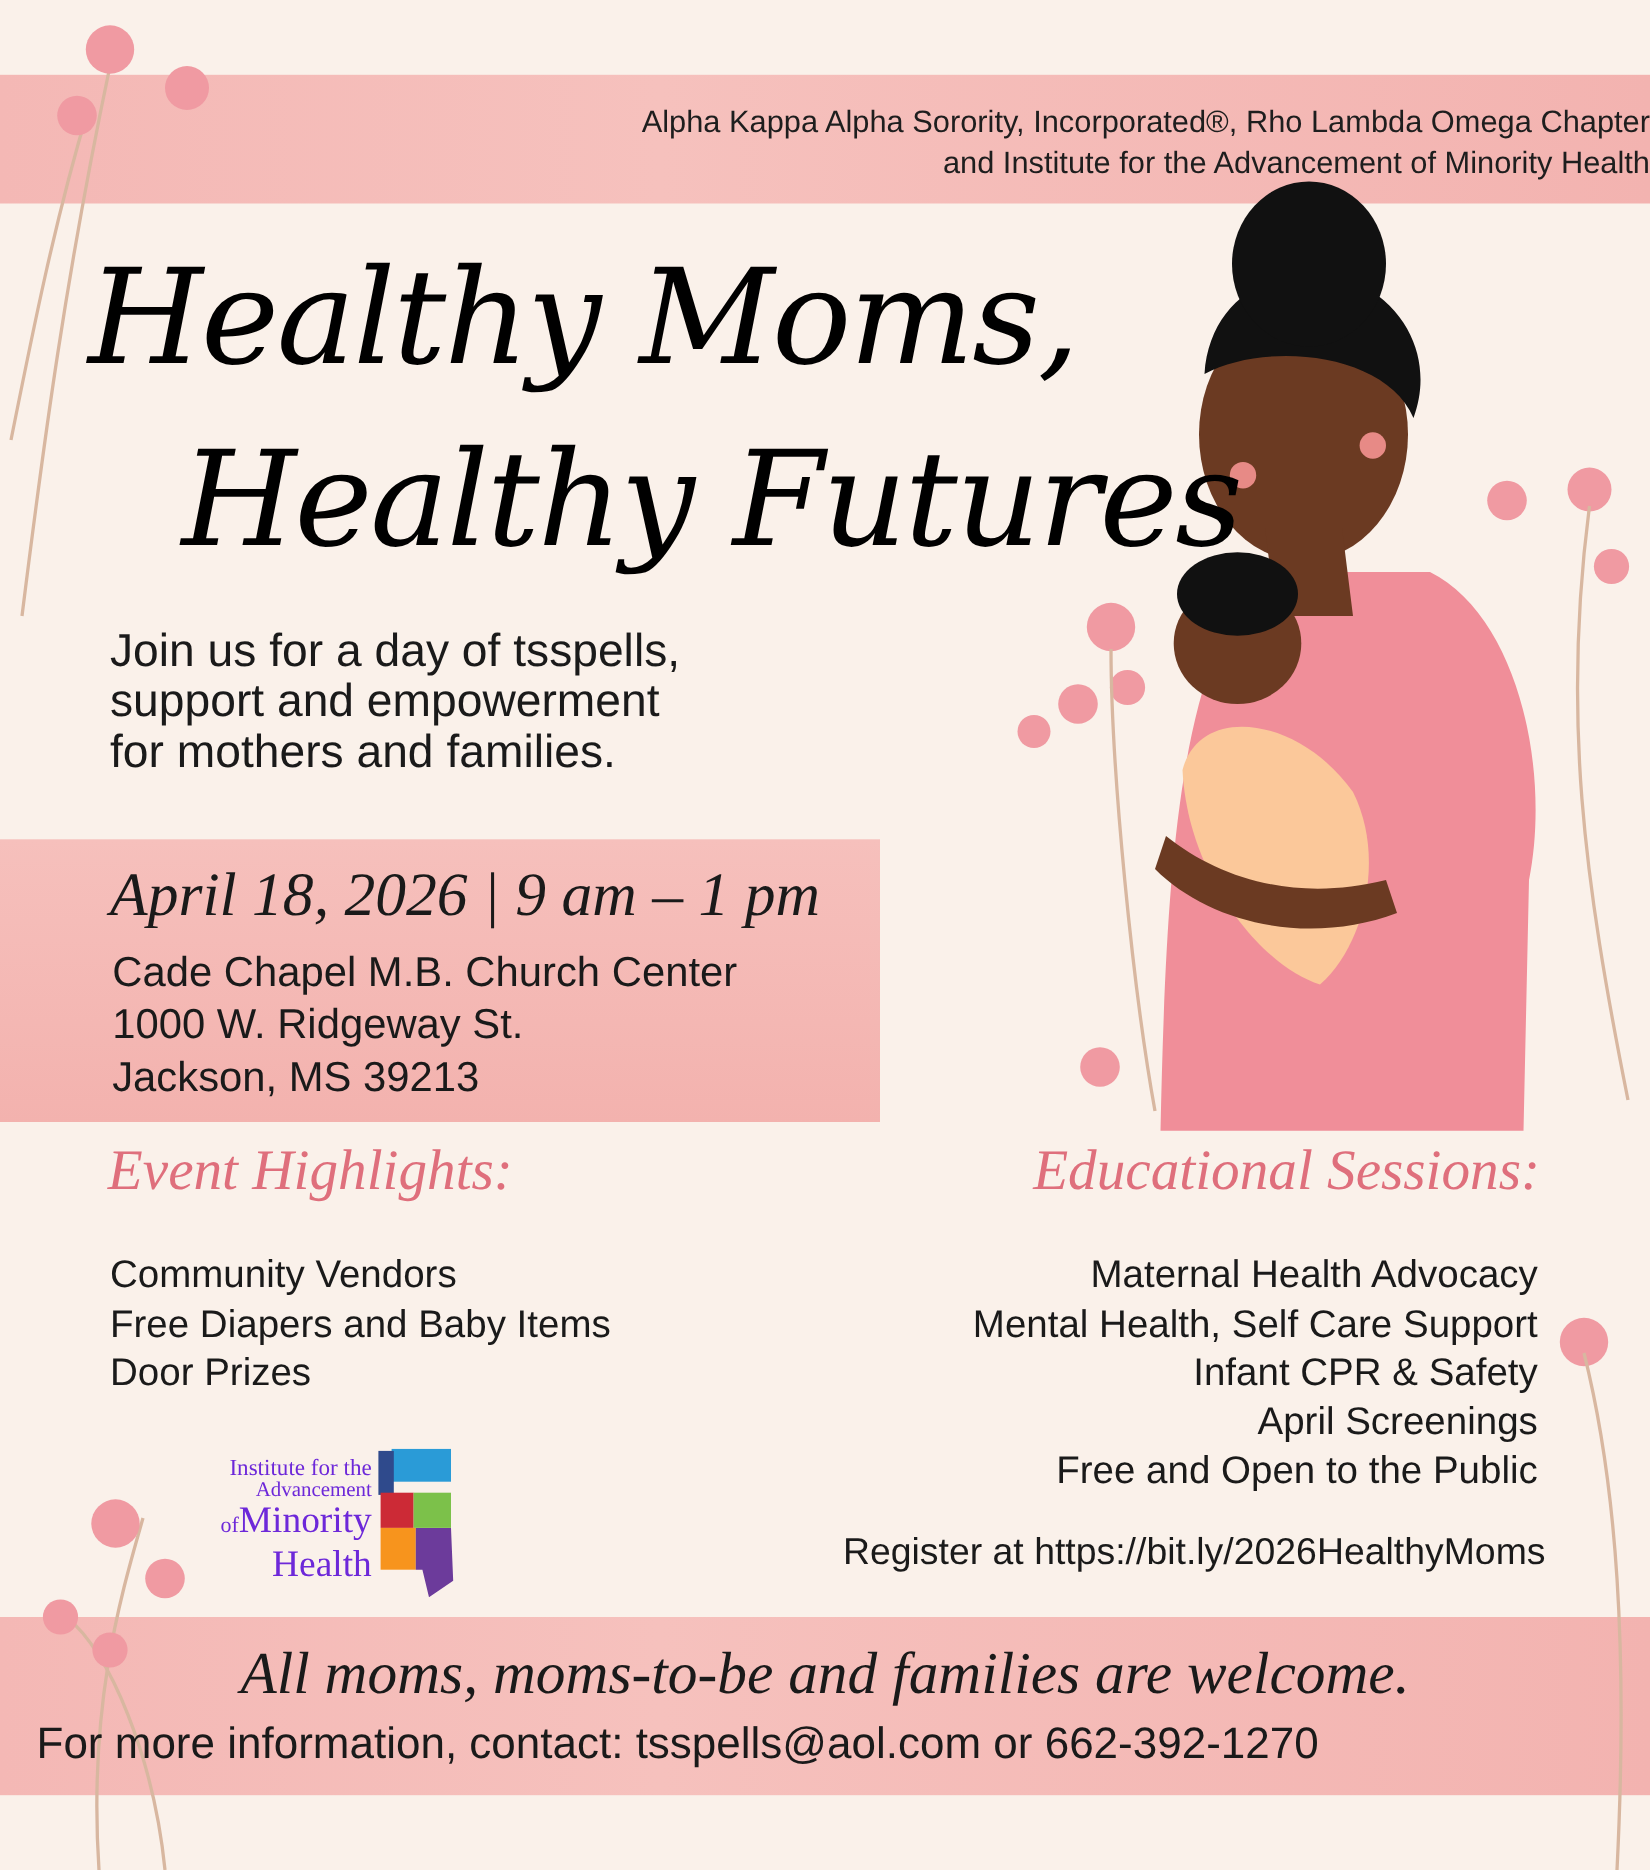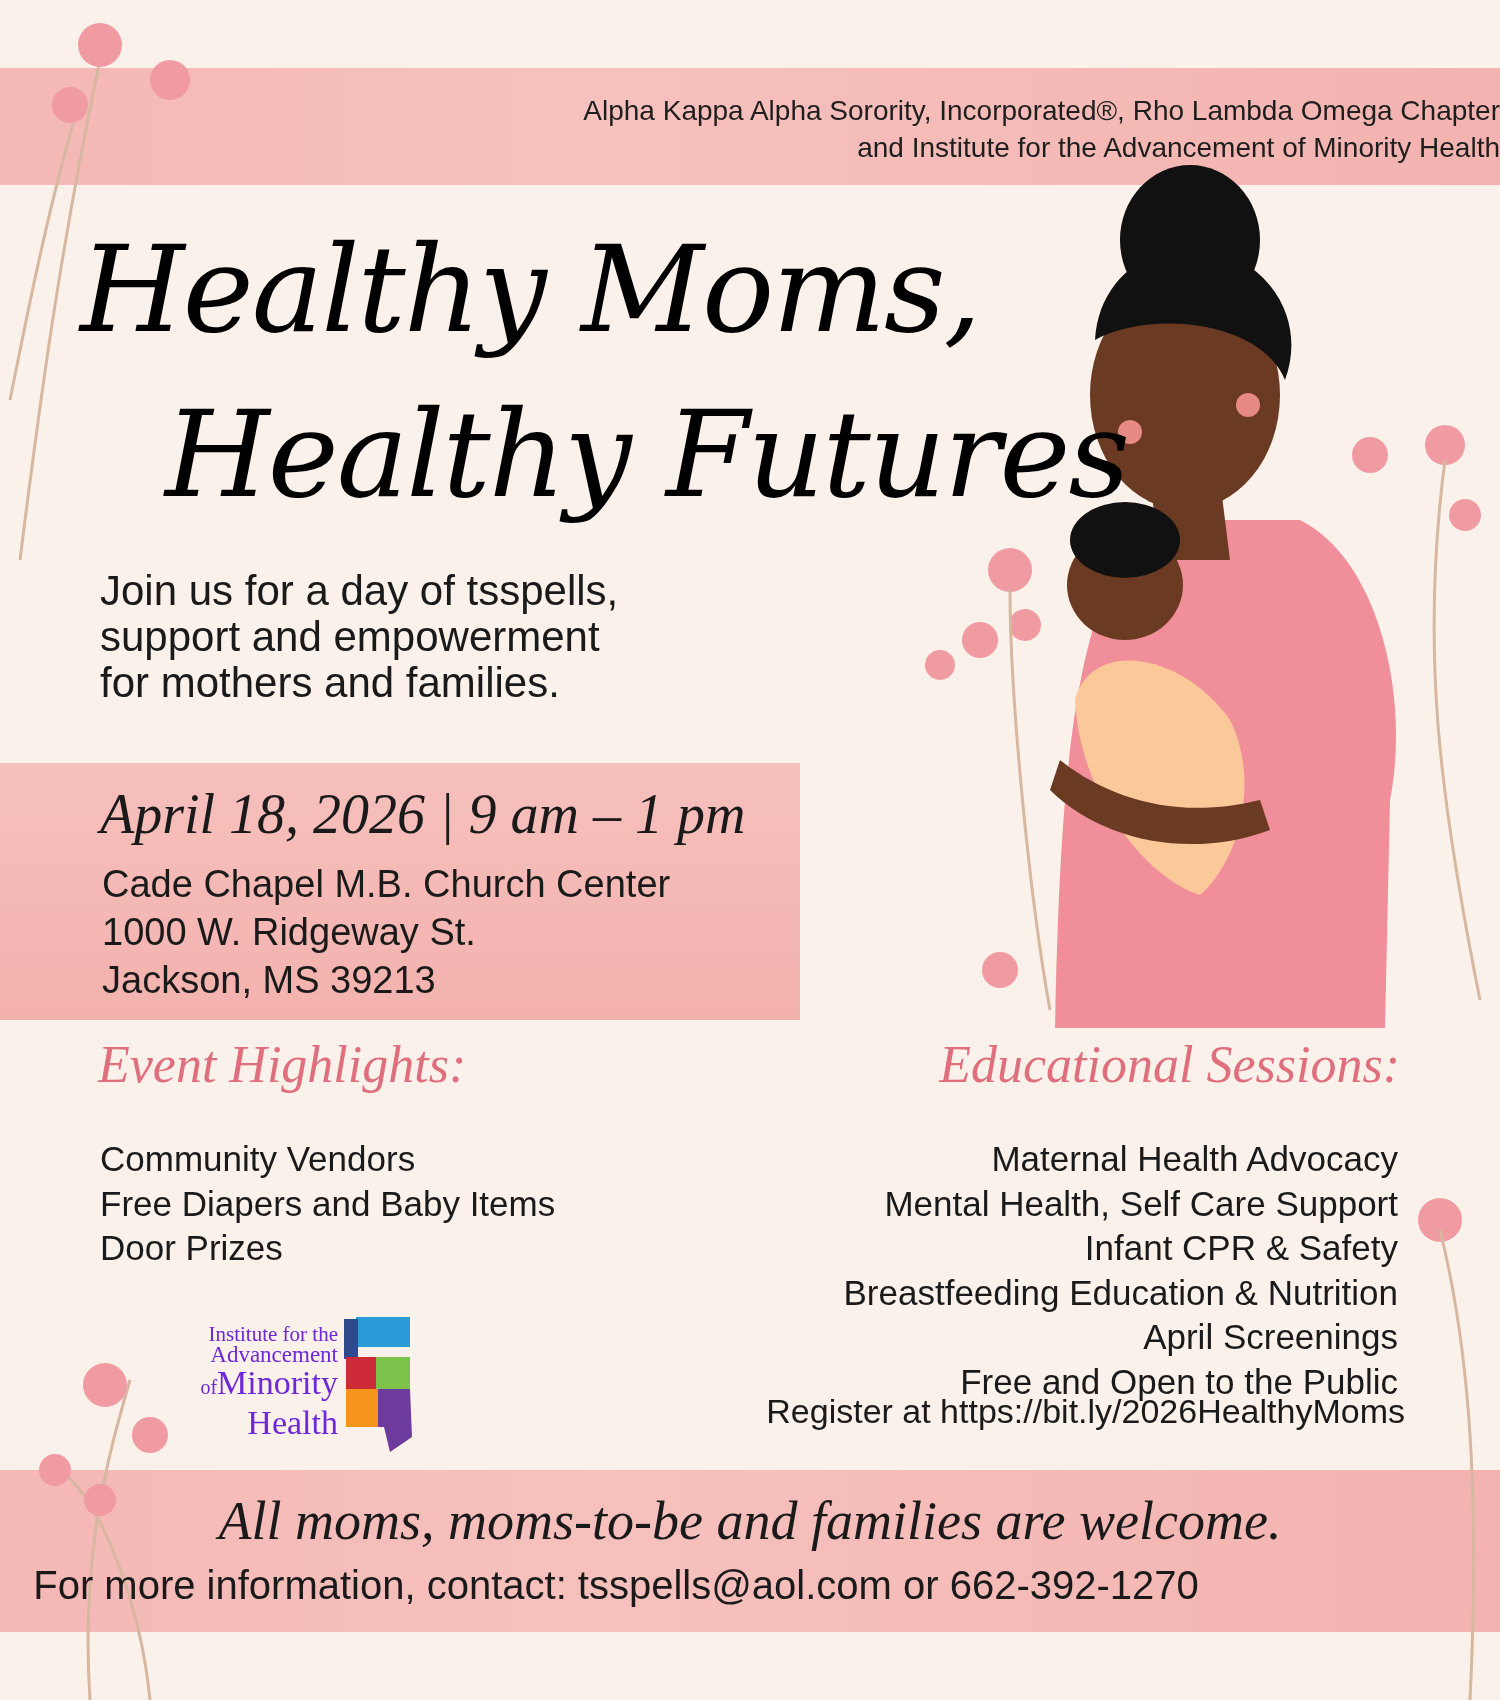--- a/index.html
+++ b/index.html
@@ -20,21 +20,21 @@
   .h-right { right:100px; }
   .list { position:absolute; top:1104px; font-size:35px; line-height:44.5px;margin-top:33px; }
   .list-left { left:100px; }
   .list-right { right:102px; text-align:right; }
   .register { position:absolute; right:95px; top:1392px; font-size:34px; }
   .welcome { position:absolute; top:1490px; left:0; width:1500px; text-align:center; font-family:"Liberation Serif", serif; font-style:italic; font-size:54px; color:#1a1a1a; }
   .contact { position:absolute; top:1563px; left:0; width:1232px; text-align:center; font-size:40px; }
   .logo { position:absolute; left:178px; top:1315px; width:240px; height:140px; }
   .logo-text { position:absolute; right:80px; top:8px; text-align:right; font-family:"Liberation Serif", serif; color:#6d28d9;margin-left:48px; }
   .logo-l1 { font-size:21px; line-height:22px; }
-  .logo-l2 { font-size:23px; line-height:20px;text-align:right; }
+  .logo-l2 { font-size:19px; line-height:20px;text-align:right; }
   .logo-l3 { font-size:34px; line-height:36px; }
   .logo-l3 small { font-size:20px; }
   .logo-l4 { font-size:34px; line-height:36px; }
   .art { position:absolute; left:0; top:0; width:1500px; height:1700px; pointer-events:none; }
 </style>
 </head>
 <body>
 
 <div class="band top-band"></div>
 <div class="band bottom-band"></div>
@@ -115,21 +115,20 @@
 <div class="list list-left">
   <div>Community Vendors</div>
   <div>Free Diapers and Baby Items</div>
   <div>Door Prizes</div>
 </div>
 
 <div class="list list-right">
   <div>Maternal Health Advocacy</div>
   <div>Mental Health, Self Care Support</div>
   <div>Infant CPR &amp; Safety</div>
-  <div>Breastfeeding Education &amp; Nutrition</div>
   <div>April Screenings</div>
   <div>Free and Open to the Public</div>
 </div>
 
 <div class="register">Register at https://bit.ly/2026HealthyMoms</div>
 
 <div class="logo">
   <div class="logo-text">
     <div class="logo-l1">Institute for the</div>
     <div class="logo-l2">Advancement</div>

